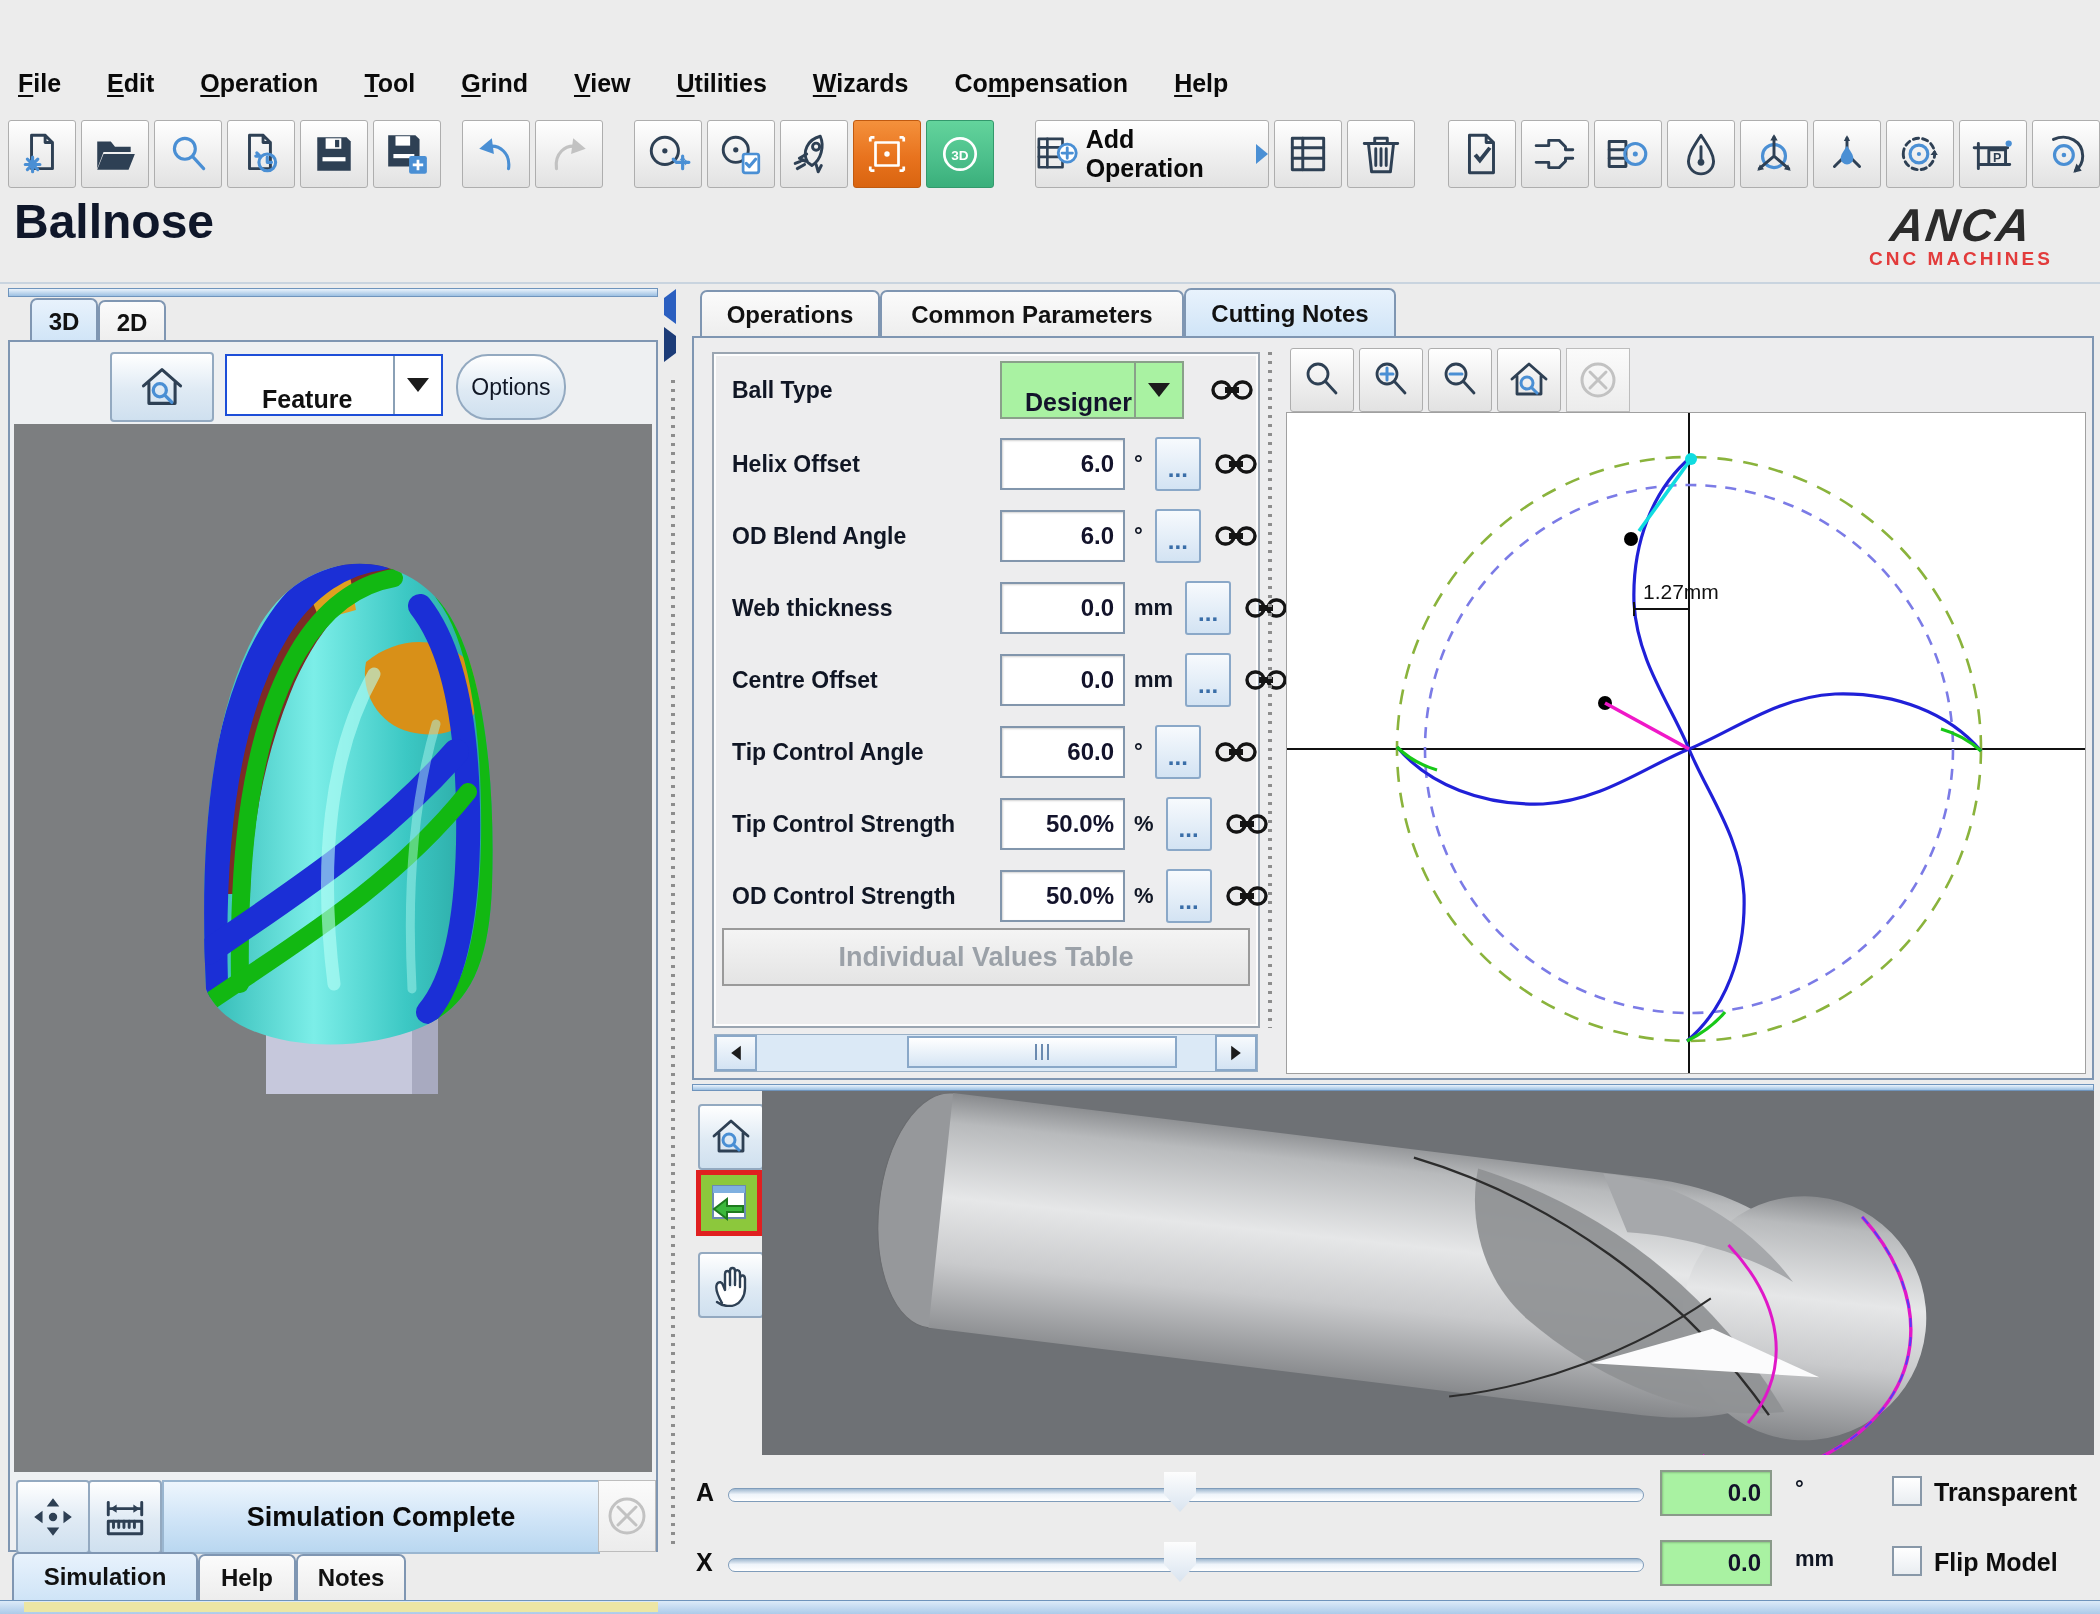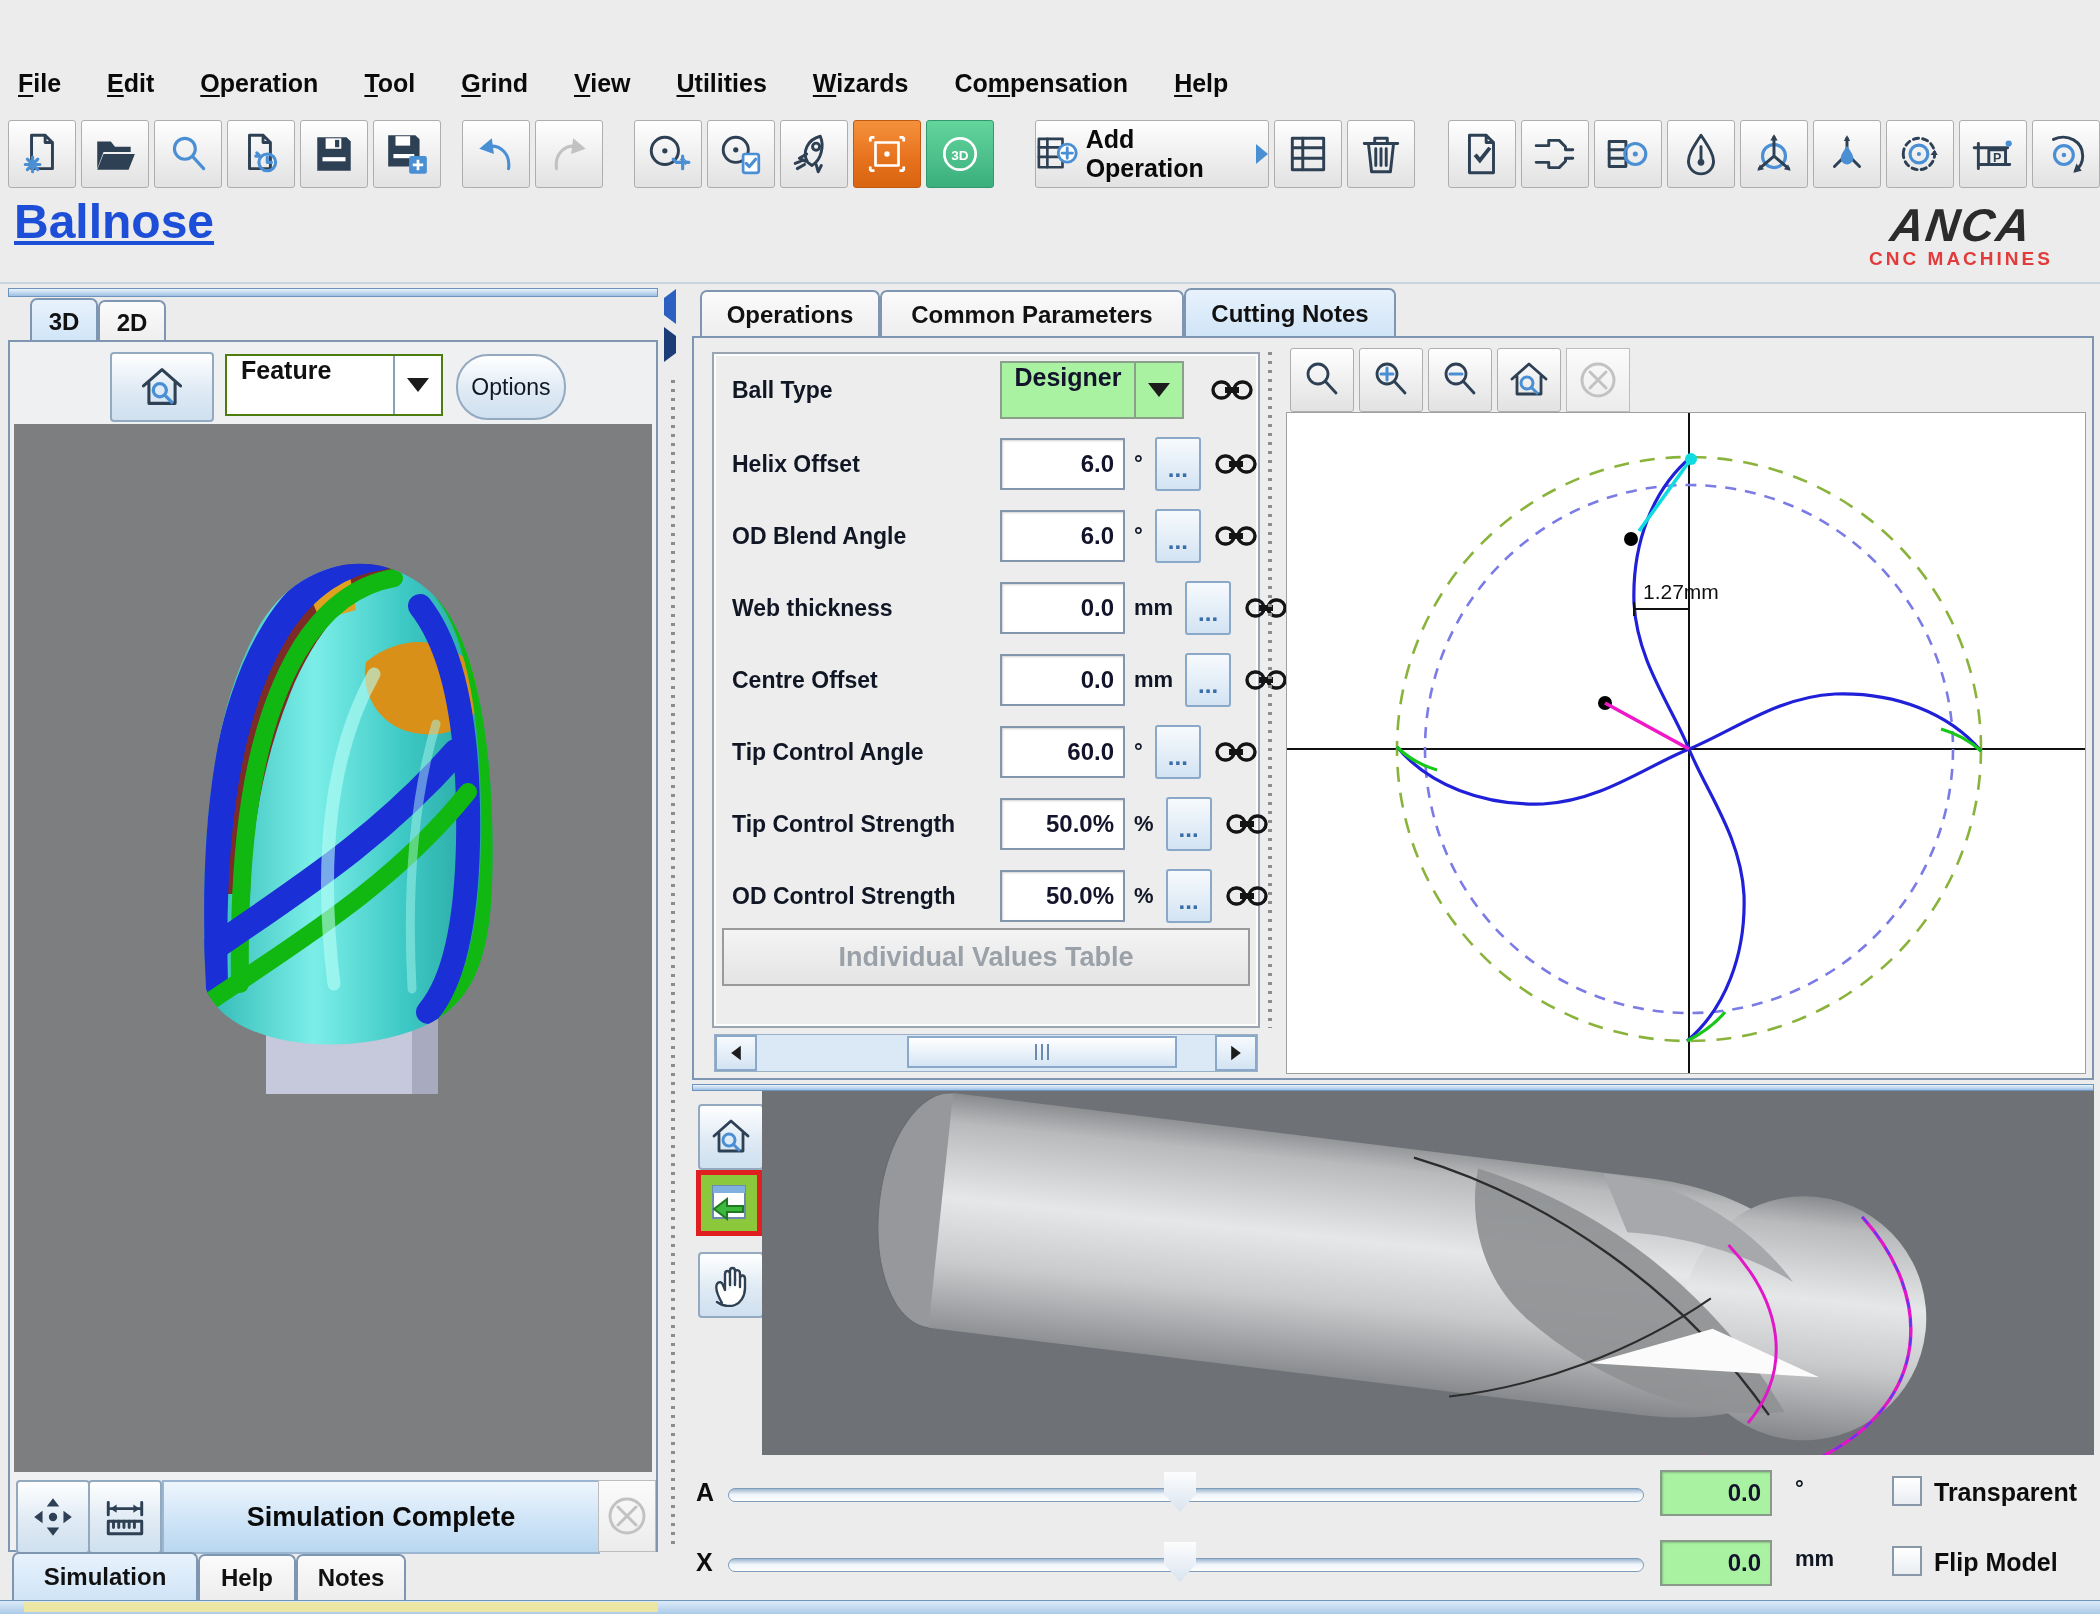--- a/index.html
+++ b/index.html
@@ -31,36 +31,36 @@
   .addop-label{font-size:25px;font-weight:700;color:#0a0a0a;margin:0 6px 0 8px;}
 
   .ink{stroke:#2e4054;fill:none;stroke-width:2.8;stroke-linejoin:round;stroke-linecap:round;}
   .inkf{fill:#2e4054;stroke:none;}
   .blu{stroke:#4a8fd4;fill:none;stroke-width:3;stroke-linejoin:round;stroke-linecap:round;}
   .bluf{fill:#4a8fd4;stroke:none;}
   .gry{stroke:#c2c2c2;fill:none;stroke-width:3;stroke-linecap:round;}
   .wht{stroke:#fff;fill:none;stroke-width:2.6;stroke-linejoin:round;}
 
   
-  .page-title{left:14px;top:194px;font-size:48px;font-weight:700;color:#1d4ed8;text-decoration:underline;}
+  .page-title{left:14px;top:194px;font-size:48px;font-weight:700;color:#0f172a;}
   .anca{left:1846px;top:198px;width:230px;text-align:center;}
   .anca-name{font-size:46px;font-weight:800;font-style:italic;letter-spacing:2px;color:#2b2b2b;transform:skewX(-8deg);display:inline-block;}
   .anca-tag{font-size:19px;font-weight:700;letter-spacing:3px;color:#e23b3b;margin-top:-4px;}
 
   
   .tab{border:2px solid #7f96b2;border-bottom:none;border-radius:7px 7px 0 0;
        display:flex;align-items:center;justify-content:center;font-size:24px;font-weight:700;
        background:linear-gradient(180deg,#fbfbfb,#ededed);}
   .tab.active{background:linear-gradient(180deg,#e8f2fc,#cfe4f7);}
 
   
   .panel-border{border:2px solid #7f96b2;background:#eef0f2;box-sizing:border-box;}
   .btn3d{border:2px solid #93a9c0;border-radius:4px;background:linear-gradient(180deg,#ffffff,#dfeaf4 55%,#cfe0ef);
          display:flex;align-items:center;justify-content:center;}
-  .selectbox{display:flex;align-items:flex-start;background:#fff;border:2px solid #4d7c0f;box-sizing:border-box;}
+  .selectbox{display:flex;align-items:flex-end;background:#fff;border:2px solid #1d4ed8;box-sizing:border-box;padding-left:21px;}
   .selectbox .arrowpart{width:46px;align-self:stretch;border-left:2px solid #8aa0b6;display:flex;align-items:center;justify-content:center;}
   .tri-down{width:0;height:0;border-left:11px solid transparent;border-right:11px solid transparent;border-top:14px solid #1c1c1c;}
   .tri-left{width:0;height:0;border-top:9px solid transparent;border-bottom:9px solid transparent;border-right:12px solid #2b5fc0;}
   .tri-right{width:0;height:0;border-top:9px solid transparent;border-bottom:9px solid transparent;border-left:12px solid #2b5fc0;}
   .tri-left.dark{border-right-color:#1c1c1c;}.tri-right.dark{border-left-color:#1c1c1c;}
 
   .dotline{background:repeating-linear-gradient(180deg,#8d8d8d 0 3px,transparent 3px 9px);width:4px;}
 
   
   .frow{display:flex;align-items:center;}

